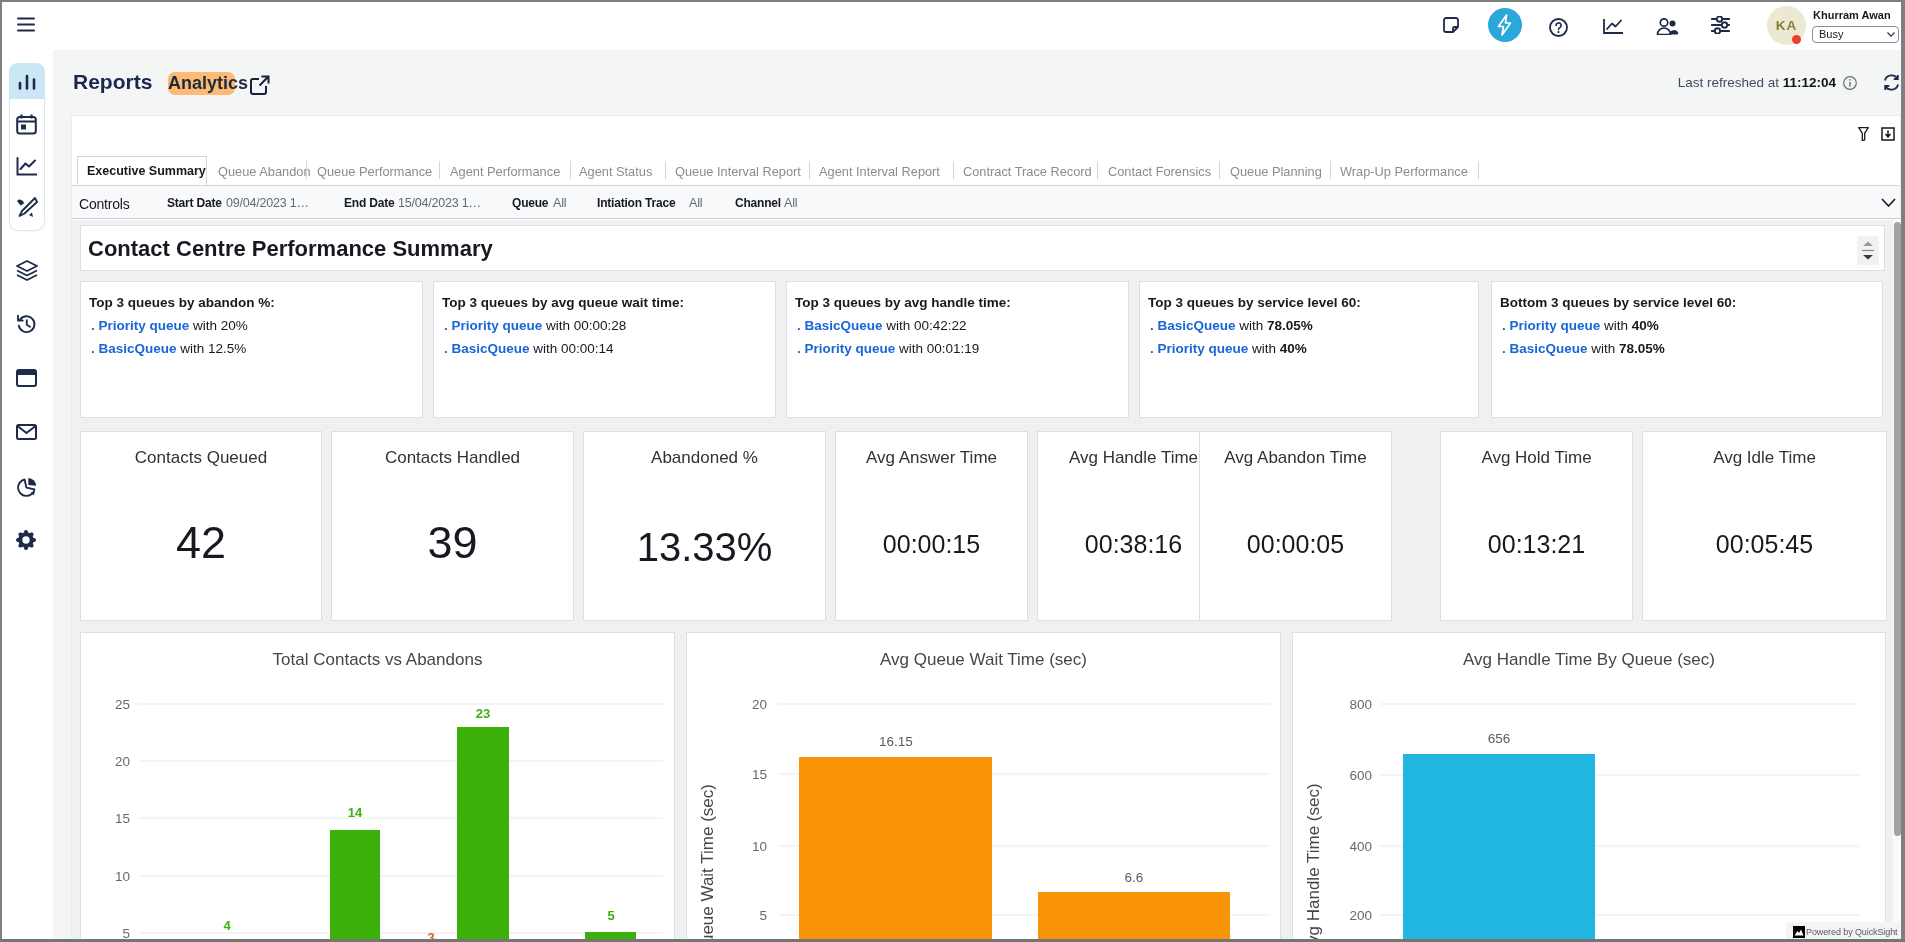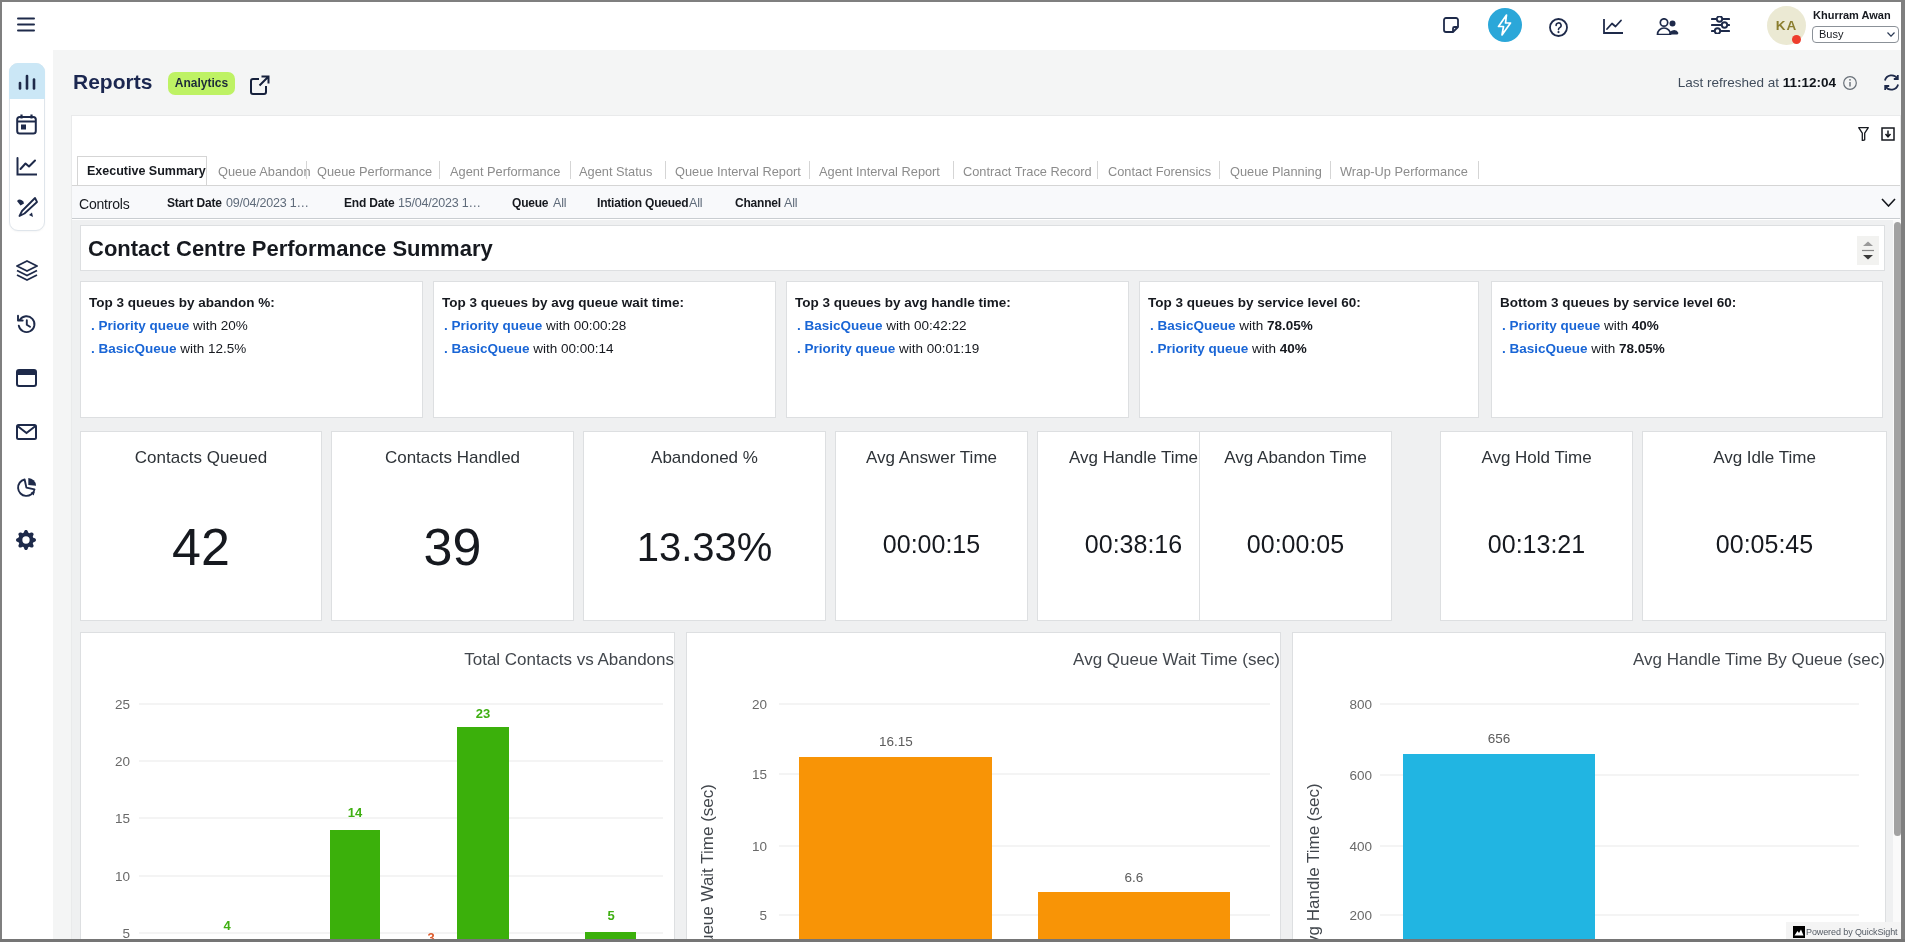--- a/index.html
+++ b/index.html
@@ -13,21 +13,21 @@
 #frame-bottom { left:0; top:939px; width:1905px; height:3px; background:#757575; }
 
 #header { left:2px; top:2px; width:1899px; height:48px; background:#fff; }
 
 #sidebar { left:2px; top:50px; width:51px; height:889px; background:#fff; }
 #sidenav { left:9px; top:63px; width:36px; height:168px; background:#fff; border:1px solid #dfe5eb; border-radius:9px; box-shadow:0 1px 2px rgba(0,0,0,0.04); }
 #sidenav-sel { left:9px; top:63px; width:36px; height:36px; background:#cbe7f6; border-radius:9px 9px 0 0; }
 
 #content { left:53px; top:50px; width:1848px; height:889px; background:#f4f5f5; }
 #reports-title { left:73px; top:71px; font-size:21px; line-height:22px; font-weight:bold; color:#1b2750; letter-spacing:0px; }
-#analytics-badge { left:168px; top:72px; width:67px; height:23px; background:#bef264; border-radius:7px; font-size:12px; font-weight:bold; color:#1d2b3a; text-align:center; line-height:23px; }
+#analytics-badge { left:168px; top:72px; width:67px; height:23px; background:#fdba74; border-radius:7px; font-size:18px; font-weight:bold; color:#1d2b3a; text-align:center; line-height:23px; }
 #lastref { left:1576px; top:75px; width:260px; font-size:13.5px; color:#414d5c; text-align:right; }
 #lastref b { color:#0f141a; }
 
 #panel { left:71px; top:115px; width:1830px; height:827px; background:#fff; border:1px solid #e9eaeb; border-bottom:none; }
 
 .tab { position:absolute; top:164px; font-size:12.8px; color:#8c8c8c; white-space:nowrap; }
 .tabsep { position:absolute; top:161px; width:1px; height:18px; background:#d5d5d5; }
 #tab-active-box { left:77px; top:156px; width:130px; height:30px; background:#fff; border:1px solid #d5d5d5; border-bottom:1px solid #fff; }
 #tabs-line { left:72px; top:185px; width:1828px; height:1px; background:#d5d5d5; }
 
@@ -39,23 +39,23 @@
 
 #qs { left:72px; top:220px; width:1829px; height:719px; background:#eff0f1; }
 .card { position:absolute; background:#fff; border:1px solid #dddfe1; }
 #qs-title-box { left:80px; top:225px; width:1805px; height:46px; }
 #qs-title { left:88px; top:236px; font-size:22px; font-weight:bold; color:#16191f; }
 #spinner { left:1857px; top:236px; width:22px; height:29px; background:#f2f2f0; }
 .ins-title { position:absolute; font-size:13.5px; font-weight:bold; color:#16191f; white-space:nowrap; }
 .ins-line { position:absolute; font-size:13.5px; color:#16191f; white-space:nowrap; }
 .blue { color:#1a66d6; font-weight:bold; }
 .kpi-title { position:absolute; width:100%; text-align:center; font-size:17px; color:#2e3338; }
-.kpi-big { position:absolute; width:100%; text-align:center; font-size:52px; color:#16191f; }
+.kpi-big { position:absolute; width:100%; text-align:center; font-size:45px; color:#16191f; }
 .kpi-time { position:absolute; width:100%; text-align:center; font-size:25px; color:#16191f; }
-.chart-title { position:absolute; width:100%; text-align:right; font-size:17px; color:#42474d; }
+.chart-title { position:absolute; width:100%; text-align:center; font-size:17px; color:#42474d; }
 #qsbar-track { left:1893px; top:220px; width:8px; height:719px; background:#fafafa; }
 #qsbar-thumb { left:1894px; top:222px; width:7px; height:614px; background:#a2a2a2; border-radius:4px; }
 #pbq { left:1786px; top:922px; width:115px; height:20px; background:#f4f4f4; font-size:9px; letter-spacing:-0.1px; color:#545b64; line-height:20px; white-space:nowrap; overflow:hidden; }
 svg { display:block; }
 </style>
 </head>
 <body>
 <div class="abs" id="header"></div>
 <div class="abs" id="sidebar"></div>
 <div class="abs" id="content"></div>
@@ -228,21 +228,21 @@
 <div class="tabsep" style="left:1478px;"></div>
 
 <div class="abs" id="controls"></div>
 <div class="ctl" style="left:79px; color:#16191f; font-size:14px;">Controls</div>
 <div class="ctl" style="left:167px;"><b>Start Date</b></div>
 <div class="ctl ctlv" style="left:226px;">09/04/2023 1…</div>
 <div class="ctl" style="left:344px;"><b>End Date</b></div>
 <div class="ctl ctlv" style="left:398px;">15/04/2023 1…</div>
 <div class="ctl" style="left:512px;"><b>Queue</b></div>
 <div class="ctl ctlv" style="left:553px;">All</div>
-<div class="ctl" style="left:597px;"><b>Intiation Queued</b></div>
+<div class="ctl" style="left:597px;"><b>Intiation Trace</b></div>
 <div class="ctl ctlv" style="left:689px;">All</div>
 <div class="ctl" style="left:735px;"><b>Channel</b></div>
 <div class="ctl ctlv" style="left:784px;">All</div>
 <svg class="abs" style="left:1881px; top:198px;" width="15" height="9" viewBox="0 0 15 9">
     <path d="M1 1 L7.5 8 L14 1" fill="none" stroke="#16191f" stroke-width="1.6"></path>
   </svg>
 
 <div class="abs" id="qs"></div>
 <div class="card" id="qs-title-box"></div>
 <div class="abs" id="qs-title">Contact Centre Performance Summary</div>

